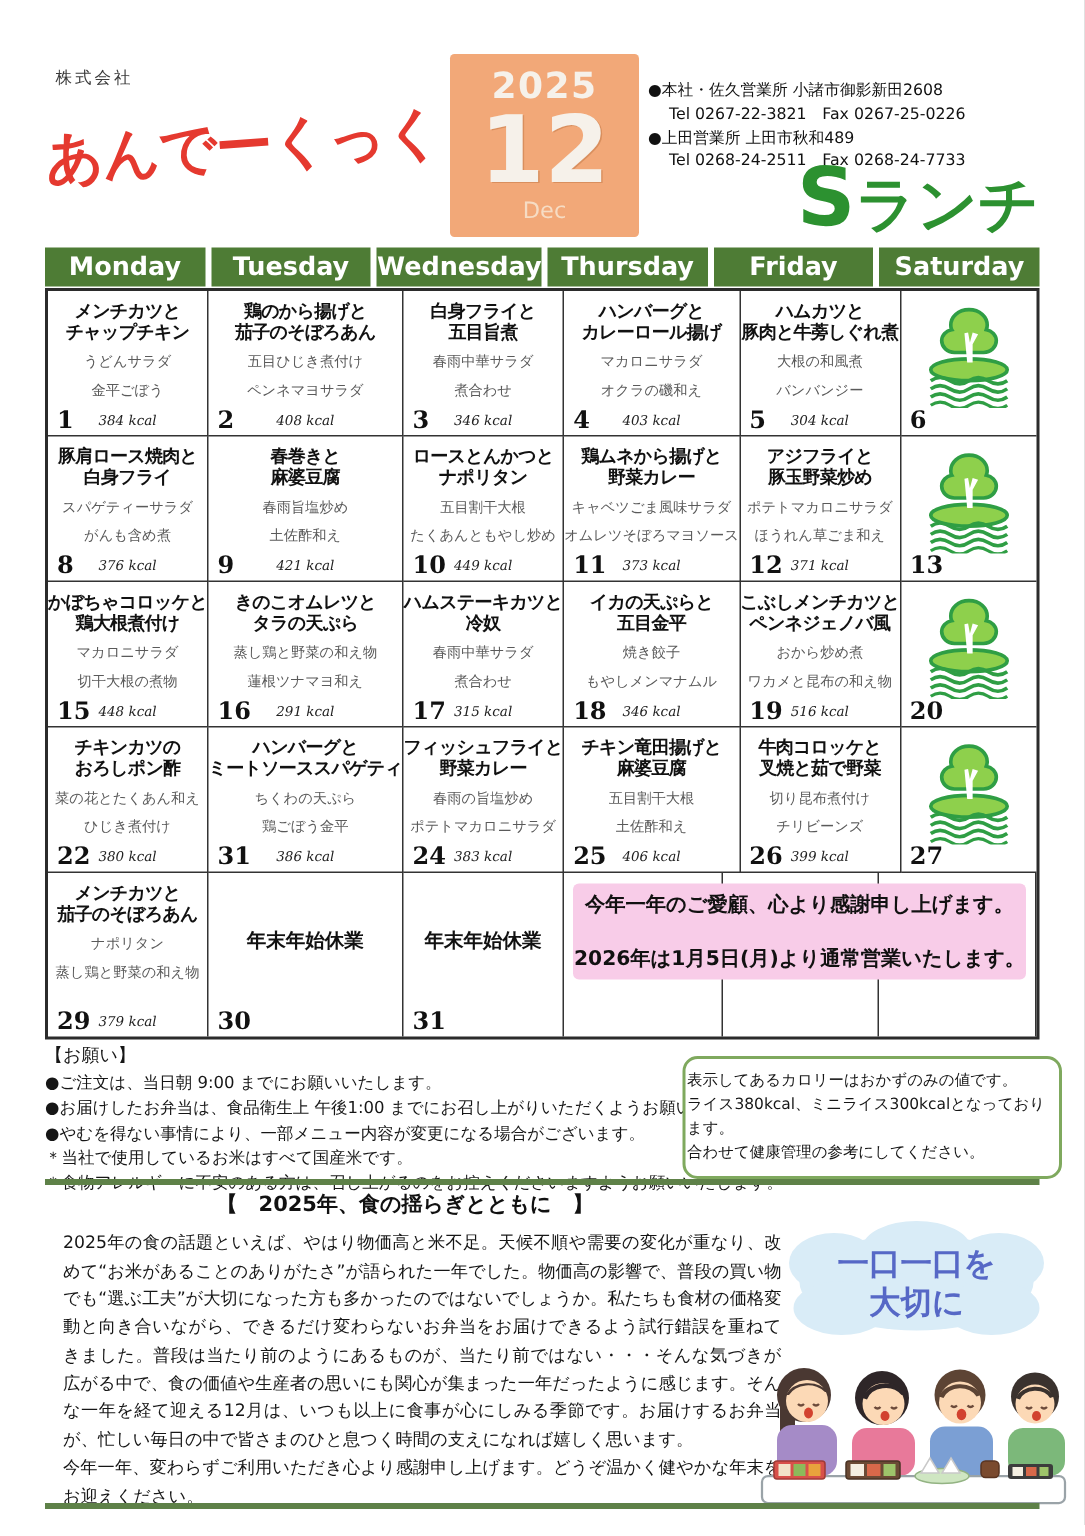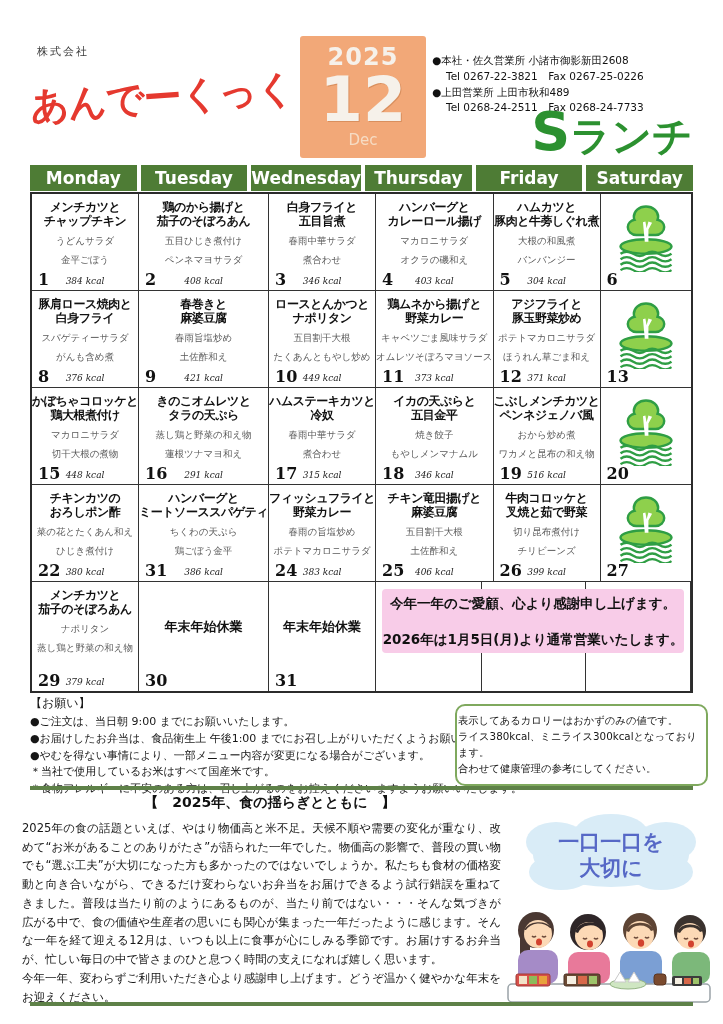--- a/index.html
+++ b/index.html
@@ -52,21 +52,21 @@
   .onegai { position:absolute; left:30px; top:694px; font-size:11px; color:#161616; line-height:1.52; }
   .onegai-title { font-size:12px; margin-bottom:2px; }
   .cal-note { position:absolute; left:455px; top:704px; width:253px; border:2px solid #7fa95e; border-radius:10px;
               padding:7px 1px; font-size:10.3px; line-height:1.55; color:#161616; background:#fff; }
   .bar { position:absolute; left:30px; width:663px; height:4px; background:#5e8148; }
   .bar1 { top:786px; } .bar2 { top:1002px; }
 
   
   .essay-title { position:absolute; left:30px; top:794px; width:480px; text-align:center;
                  font-weight:bold; font-size:14px; color:#111; }
-  .essay { position:absolute; left:22px; top:819px; width:479px; font-size:11.5px; line-height:1.63;
+  .essay { position:absolute; left:42px; top:819px; width:479px; font-size:11.5px; line-height:1.63;
            color:#161616; text-align:justify; }
   .essay p + p { margin-top:0; }
 
   
   .illust { position:absolute; left:506px; top:812px; width:210px; height:190px; }
   .bubble { position:relative; width:190px; height:86px; margin:0 auto; }
   .bubble-text { position:absolute; inset:0; display:flex; flex-direction:column; justify-content:center;
                  align-items:center; font-weight:bold; font-size:21px; color:#5668c6; line-height:1.25; z-index:2; }
 </style>
 </head>

